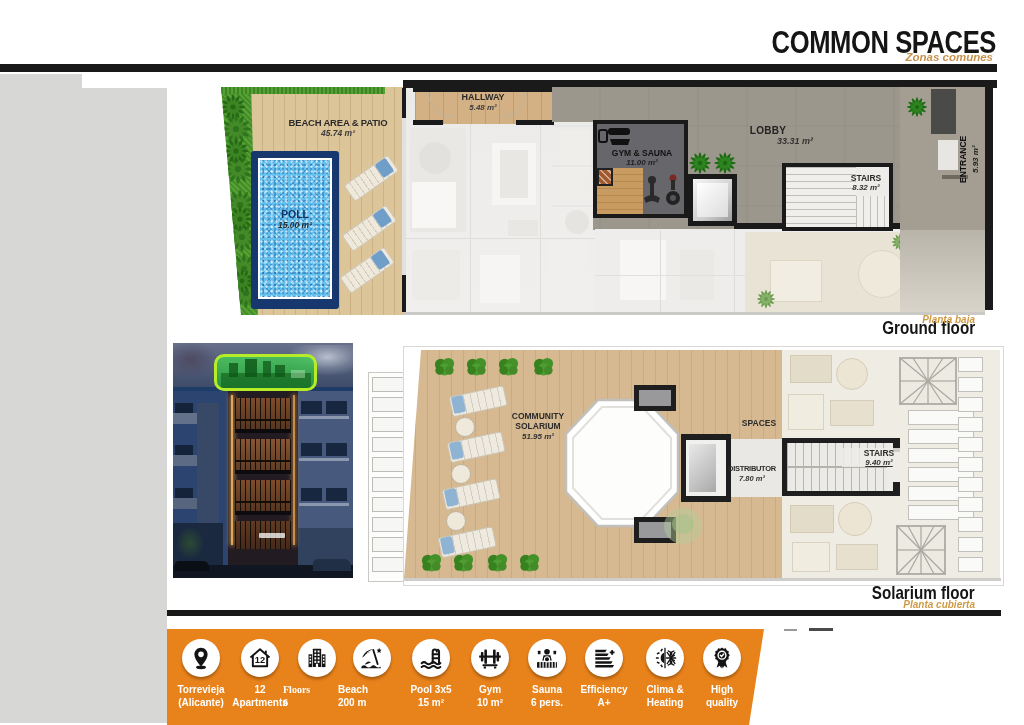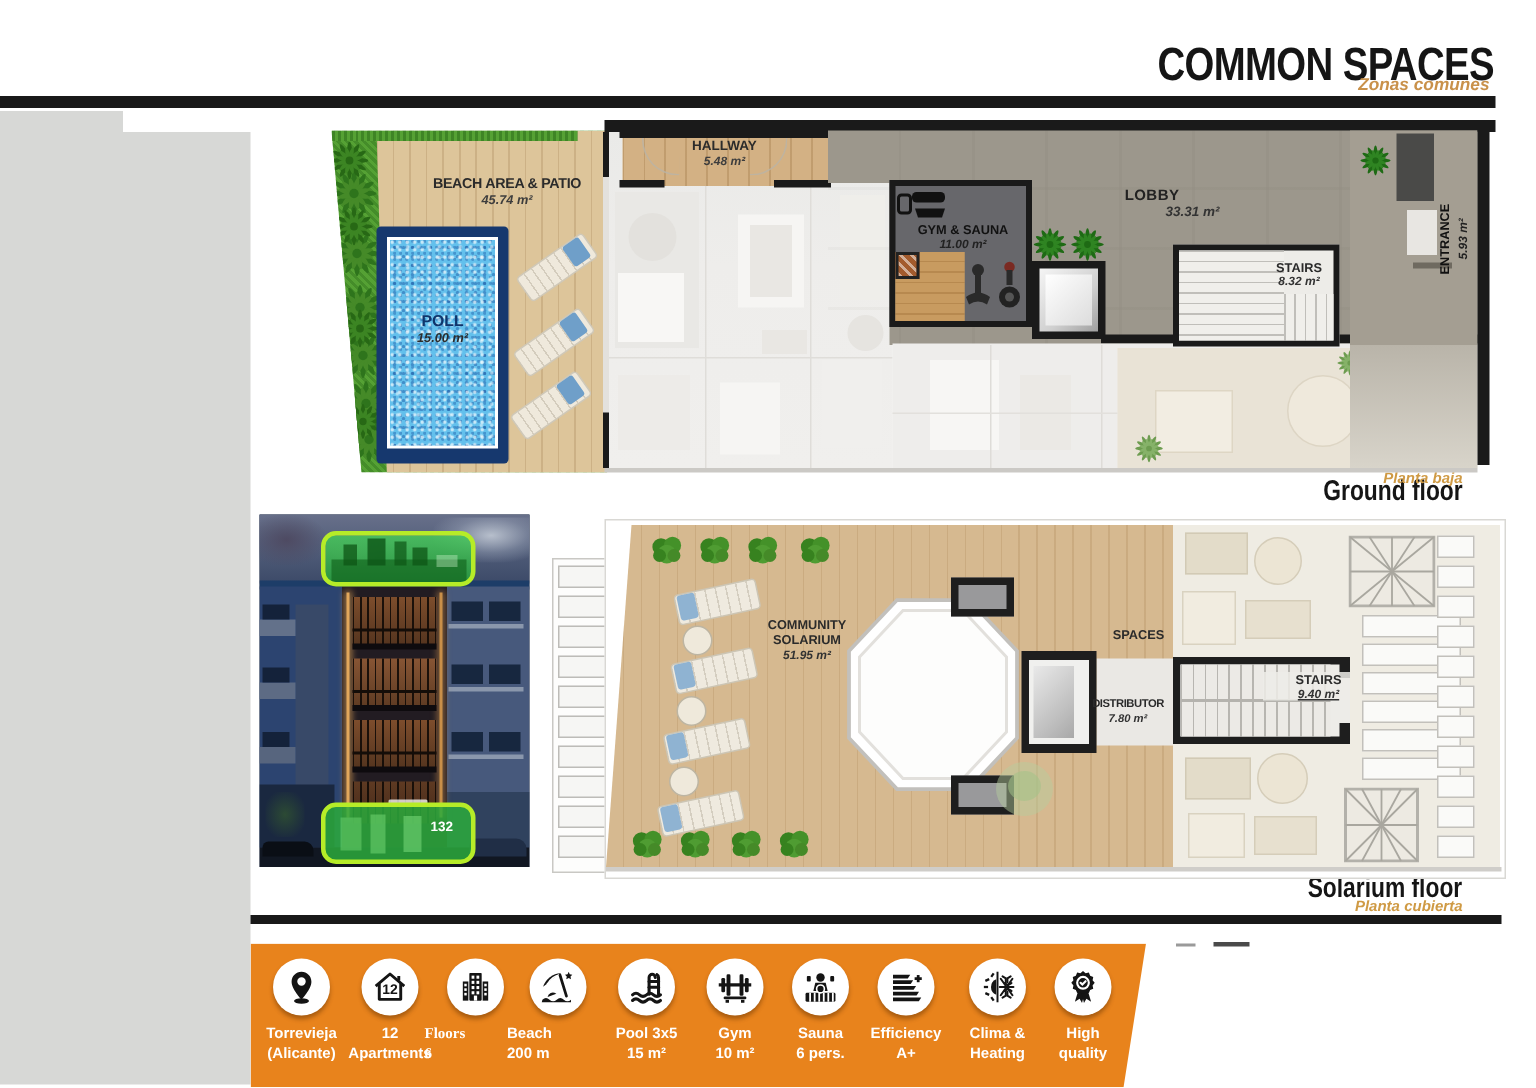--- a/index.html
+++ b/index.html
@@ -509,26 +509,20 @@
   <div class="abs" style="left:140px;top:216px;width:38px;height:12px;background:#202e46;border-radius:5px 7px 0 0;"></div>
 
   <div class="abs" style="left:41px;top:11px;width:103px;height:37px;background:linear-gradient(180deg,rgba(70,200,90,.85),rgba(40,160,60,.85));border:3px solid #b6ec28;border-radius:10px;box-sizing:border-box;overflow:hidden;">
      <div class="abs" style="left:4px;top:16px;width:90px;height:15px;background:rgba(15,95,25,.6);"></div>
      <div class="abs" style="left:12px;top:6px;width:9px;height:14px;background:rgba(13,85,22,.75);"></div>
      <div class="abs" style="left:28px;top:2px;width:12px;height:18px;background:rgba(13,85,22,.8);"></div>
      <div class="abs" style="left:46px;top:4px;width:8px;height:16px;background:rgba(13,85,22,.7);"></div>
      <div class="abs" style="left:58px;top:8px;width:10px;height:12px;background:rgba(13,85,22,.75);"></div>
      <div class="abs" style="left:74px;top:13px;width:14px;height:8px;background:rgba(200,240,200,.4);"></div>
   </div>
-  <div class="abs" style="left:41px;top:192px;width:103px;height:41px;background:rgba(44,170,60,.85);border:3px solid #b6ec28;border-radius:10px;box-sizing:border-box;">
-     <div class="abs" style="left:10px;top:7px;width:14px;height:22px;background:rgba(120,220,120,.45);"></div>
-     <div class="abs" style="left:30px;top:5px;width:10px;height:26px;background:rgba(120,220,120,.5);"></div>
-     <div class="abs" style="left:52px;top:6px;width:12px;height:24px;background:rgba(130,225,130,.5);"></div>
-     <div class="abs" style="left:70px;top:8px;font-size:9px;font-weight:bold;color:#fff;">132</div>
-  </div>
 </div>
 
 <div class="abs" style="left:368px;top:372px;width:46px;height:208px;background:#fdfdfc;border:1px solid #c9c8c4;"></div>
 <div class="abs" style="left:372px;top:377px;width:38px;height:13px;background:#f6f6f4;border:1px solid #bdbcb8;"></div>
 <div class="abs" style="left:372px;top:397px;width:38px;height:13px;background:#f6f6f4;border:1px solid #bdbcb8;"></div>
 <div class="abs" style="left:372px;top:417px;width:38px;height:13px;background:#f6f6f4;border:1px solid #bdbcb8;"></div>
 <div class="abs" style="left:372px;top:437px;width:38px;height:13px;background:#f6f6f4;border:1px solid #bdbcb8;"></div>
 <div class="abs" style="left:372px;top:457px;width:38px;height:13px;background:#f6f6f4;border:1px solid #bdbcb8;"></div>
 <div class="abs" style="left:372px;top:477px;width:38px;height:13px;background:#f6f6f4;border:1px solid #bdbcb8;"></div>
 <div class="abs" style="left:372px;top:497px;width:38px;height:13px;background:#f6f6f4;border:1px solid #bdbcb8;"></div>

